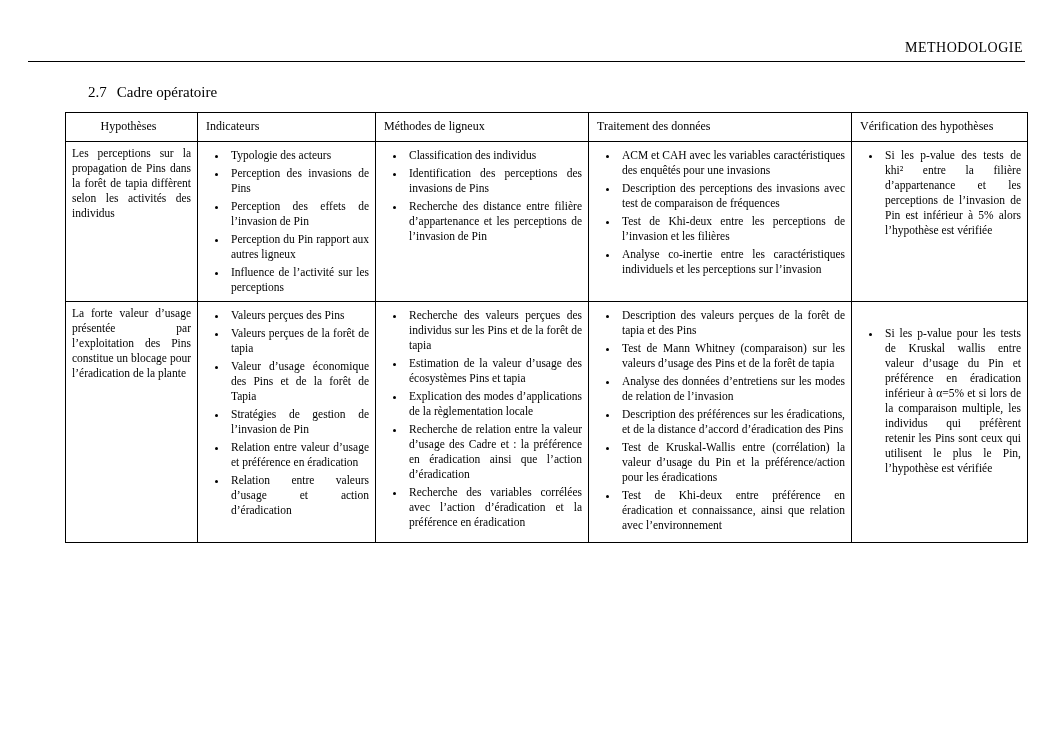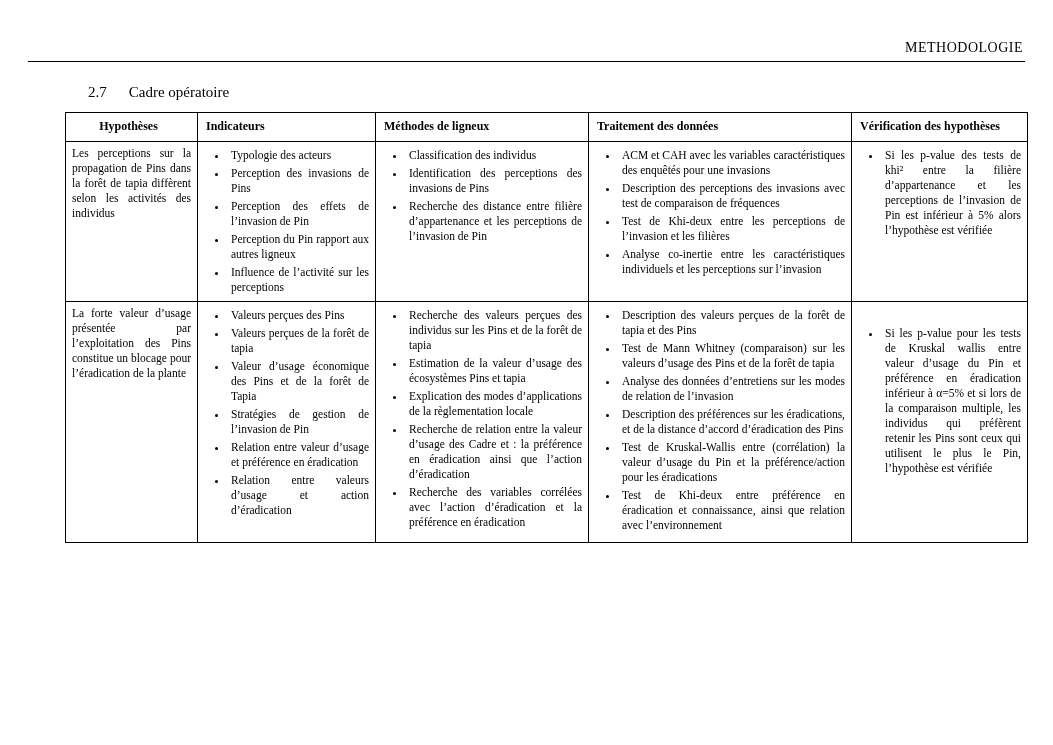--- a/index.html
+++ b/index.html
@@ -33,21 +33,21 @@
     border-top: 1px solid #000;
   }
   
   .section-heading {
     position: absolute;
     top: 84px;
     left: 88px;
     font-size: 15px;
     color: #000;
   }
-  .section-heading .num { margin-right: 22px; }
+  .section-heading .num { margin-right: 10px; }
   
   table.grid {
     position: absolute;
     top: 112px;
     left: 65px;
     width: 962px;
     border-collapse: collapse;
     table-layout: fixed;
     font-size: 11.5px;
     line-height: 1.3;
@@ -64,21 +64,21 @@
   }
   td.question {
     font-weight: bold;
     font-style: italic;
     font-size: 12.5px;
     height: 26px;
     vertical-align: middle;
     padding-left: 8px;
   }
   tr.cols th {
-    font-weight: bold;
+    font-weight: normal;
     font-size: 12px;
     text-align: left;
     height: 20px;
     vertical-align: middle;
     padding-left: 8px;
   }
   tr.cols th.center { text-align: center; padding-left: 0; }
   td.hyp {
     text-align: justify;
     padding: 5px 7px;

